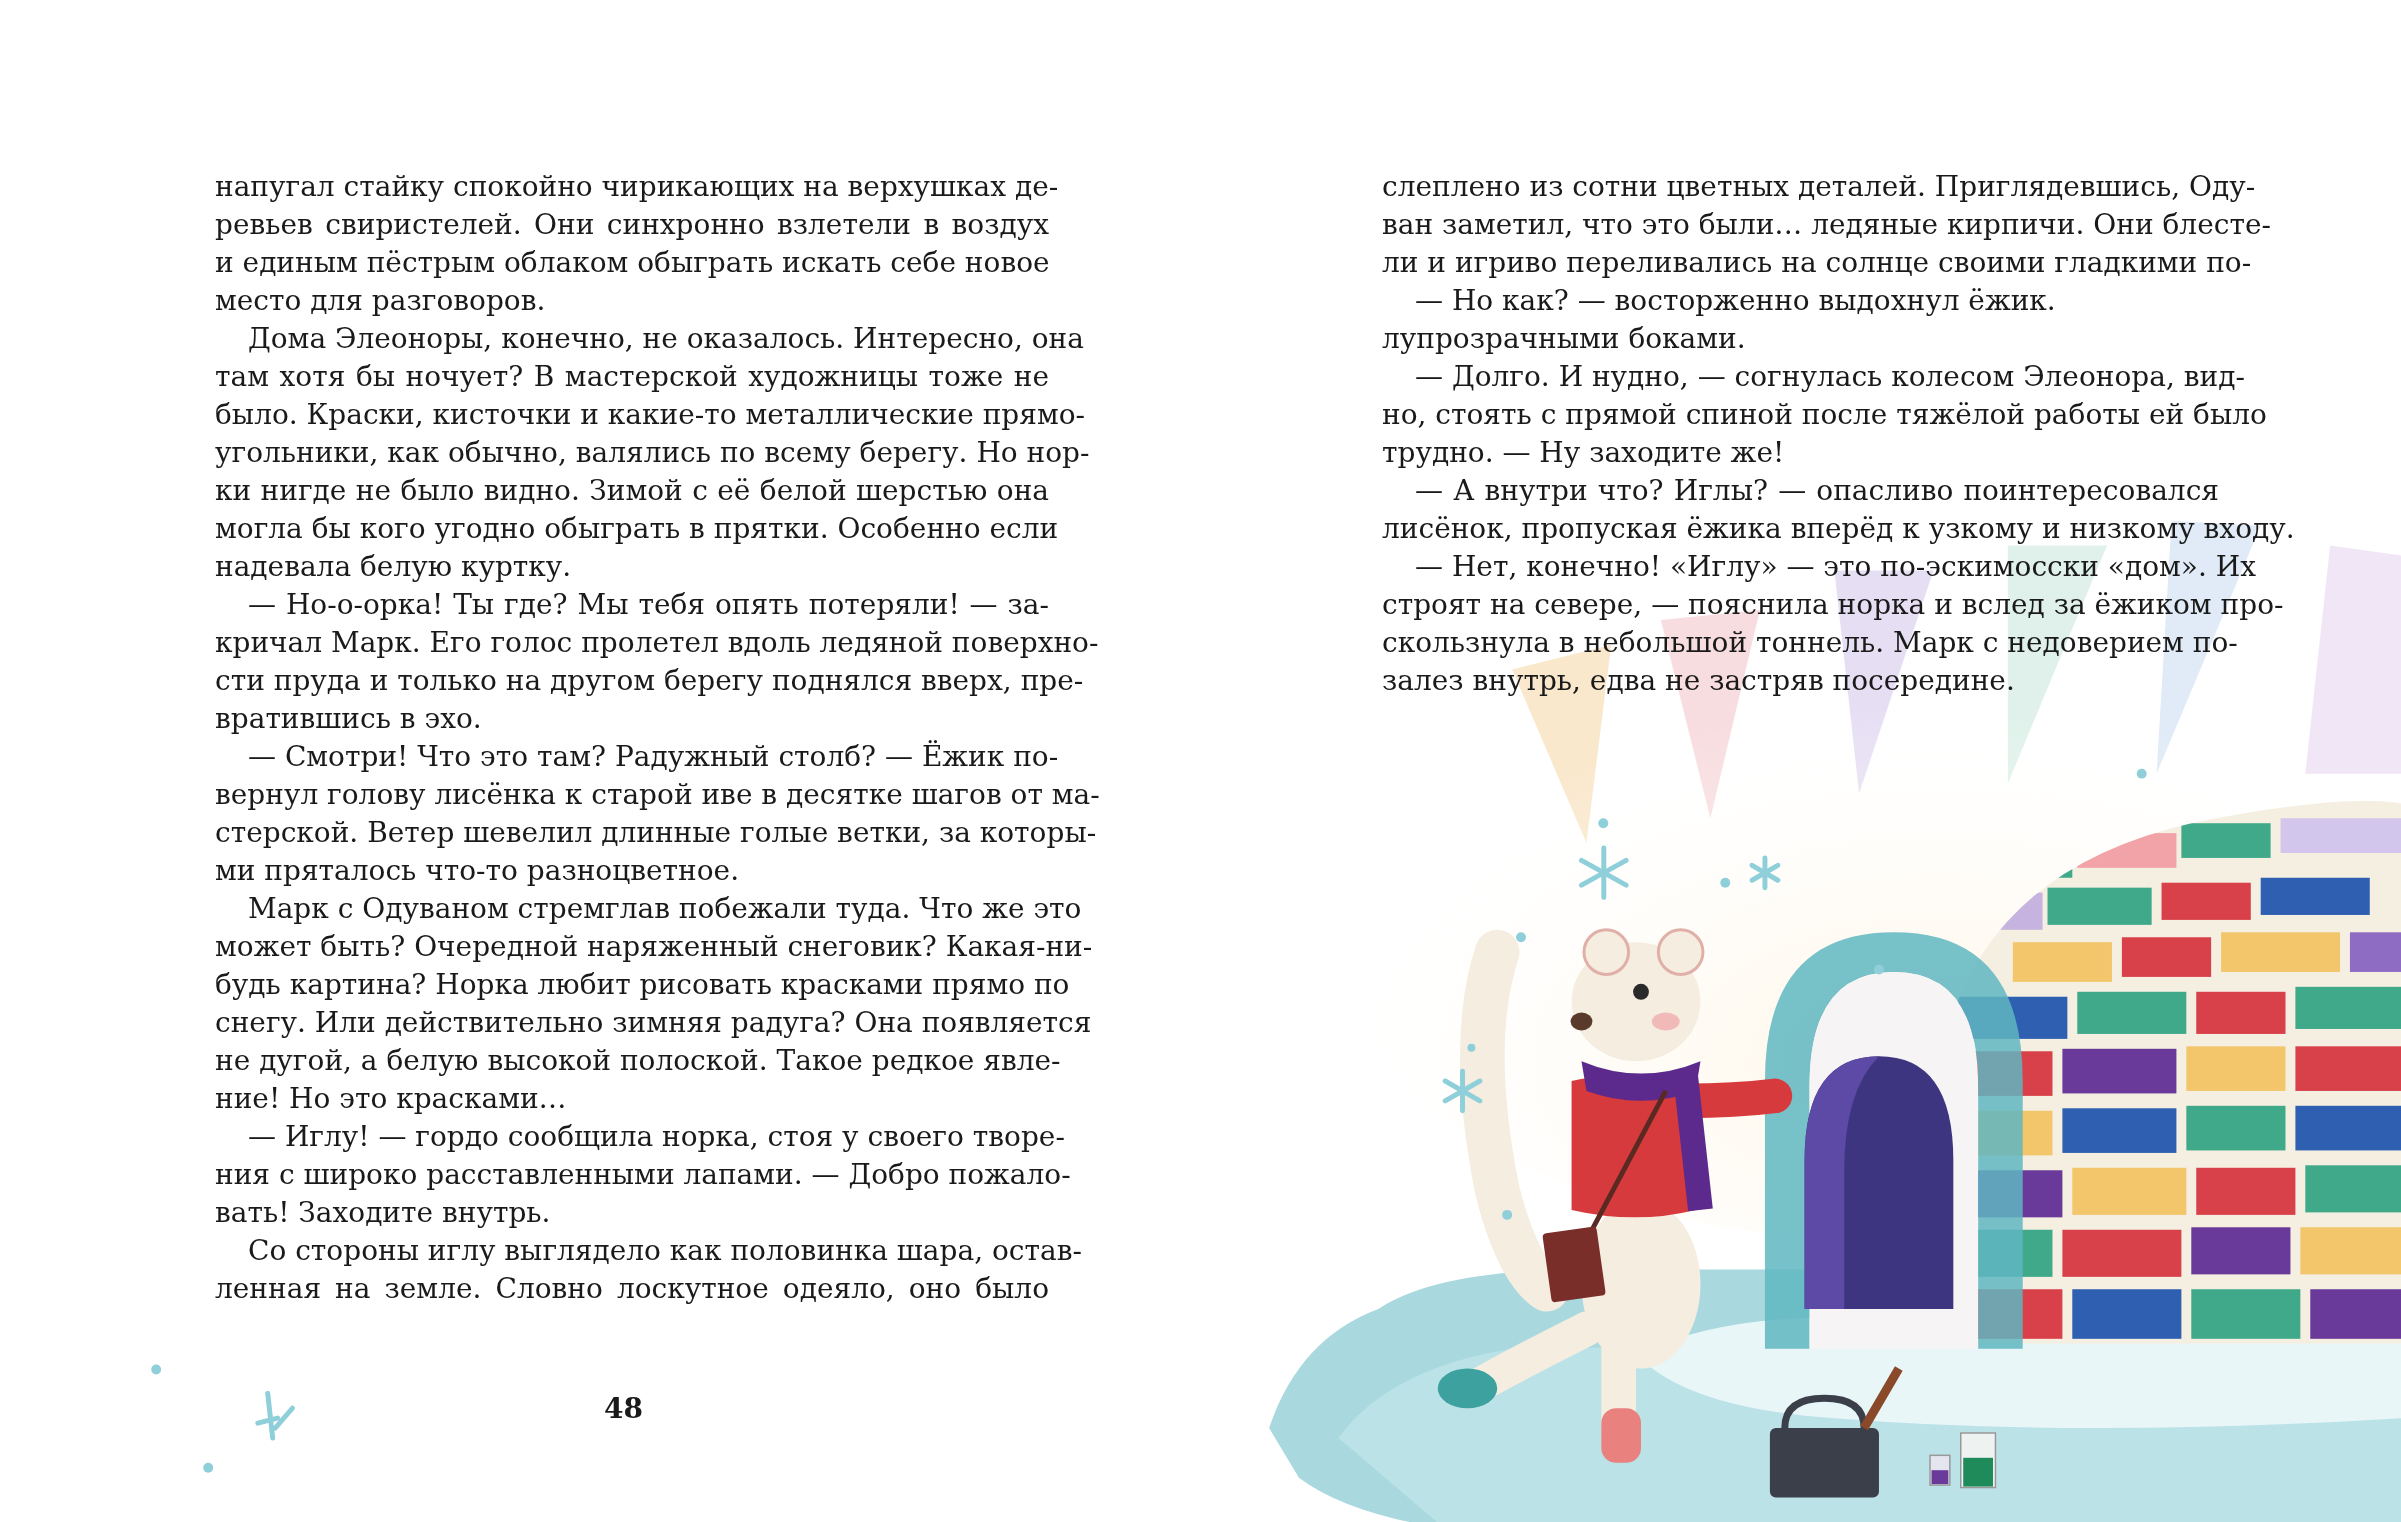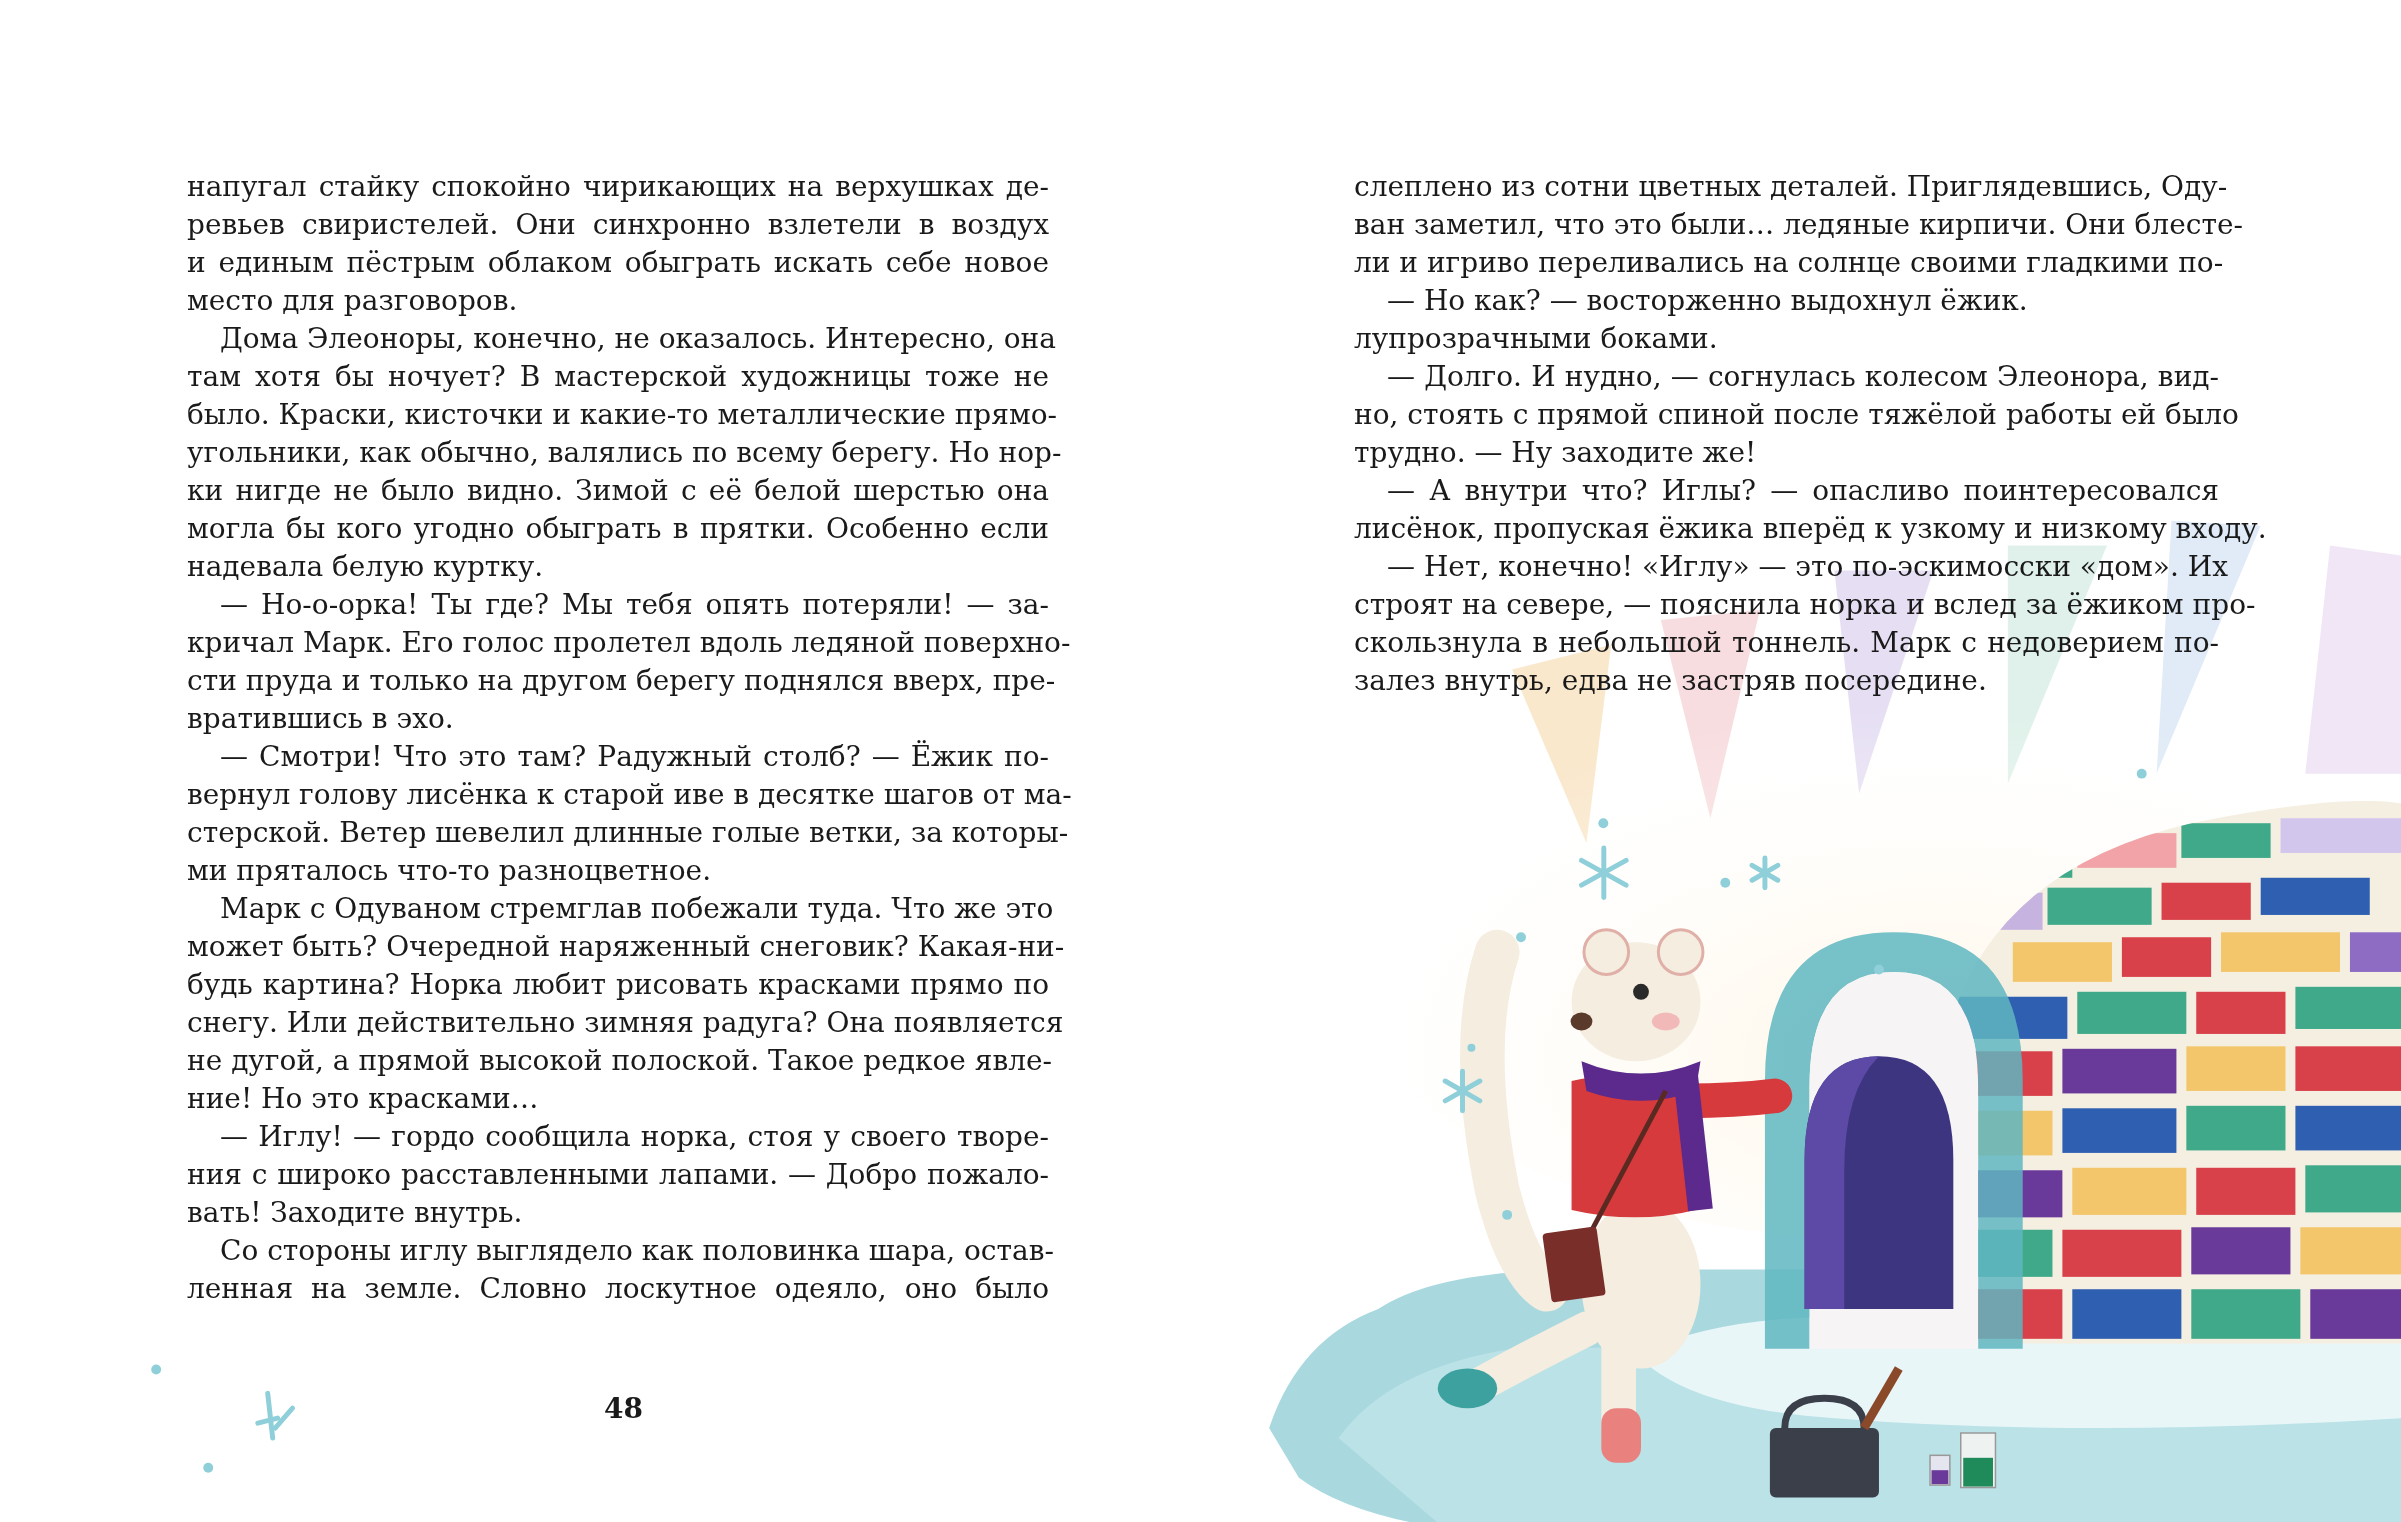--- a/index.html
+++ b/index.html
@@ -1,21 +1,21 @@
 <!DOCTYPE html>
 <html style="font-size:8px"><head>
 <meta charset="utf-8">
 <style>
   html, body { margin:0; padding:0; }
   body { width:2401px; height:1523px; background:#ffffff; position:relative; overflow:hidden;
          font-family:"DejaVu Serif", "Liberation Serif", serif; color:#1a1a1a; }
   .col { position:absolute; top:168px; font-size:28px; line-height:38px; text-align:justify; }
   #left-col { left:187px; width:862px; }
   #right-col { left:1354px; width:865px; }
-  .line { display:block; text-align:justify; text-align-last:justify; white-space:nowrap; }
+  .line { display:block; text-align:justify; text-align-last:justify; white-space:nowrap;margin-left:28px; }
   .line.last { text-align-last:left; }
   .line.ind { padding-left:33px; }
   .pagenum { position:absolute; left:604px; top:1392px; font-size:28px;font-weight:bold; }
   .illus { position:absolute; left:0; top:0; width:2401px; height:1523px; pointer-events:none; }
 </style>
 </head>
 <body>
 
 <svg class="illus" viewBox="0 0 4843 3071" xmlns="http://www.w3.org/2000/svg">
   <defs>
@@ -169,21 +169,21 @@
   <span class="line">сти пруда и только на другом берегу поднялся вверх, пре-</span>
   <span class="line last">вратившись в эхо.</span>
   <span class="line ind">— Смотри! Что это там? Радужный столб? — Ёжик по-</span>
   <span class="line">вернул голову лисёнка к старой иве в десятке шагов от ма-</span>
   <span class="line">стерской. Ветер шевелил длинные голые ветки, за которы-</span>
   <span class="line last">ми пряталось что-то разноцветное.</span>
   <span class="line ind">Марк с Одуваном стремглав побежали туда. Что же это</span>
   <span class="line">может быть? Очередной наряженный снеговик? Какая-ни-</span>
   <span class="line">будь картина? Норка любит рисовать красками прямо по</span>
   <span class="line">снегу. Или действительно зимняя радуга? Она появляется</span>
-  <span class="line">не дугой, а прямой высокой полоской. Такое редкое явле-</span>
+  <span class="line">не дугой, а белую высокой полоской. Такое редкое явле-</span>
   <span class="line last">ние! Но это красками…</span>
   <span class="line ind">— Иглу! — гордо сообщила норка, стоя у своего творе-</span>
   <span class="line">ния с широко расставленными лапами. — Добро пожало-</span>
   <span class="line last">вать! Заходите внутрь.</span>
   <span class="line ind">Со стороны иглу выглядело как половинка шара, остав-</span>
   <span class="line">ленная на земле. Словно лоскутное одеяло, оно было</span>
 </div>
 
 <div id="right-col" class="col">
   <span class="line">слеплено из сотни цветных деталей. Приглядевшись, Оду-</span>

